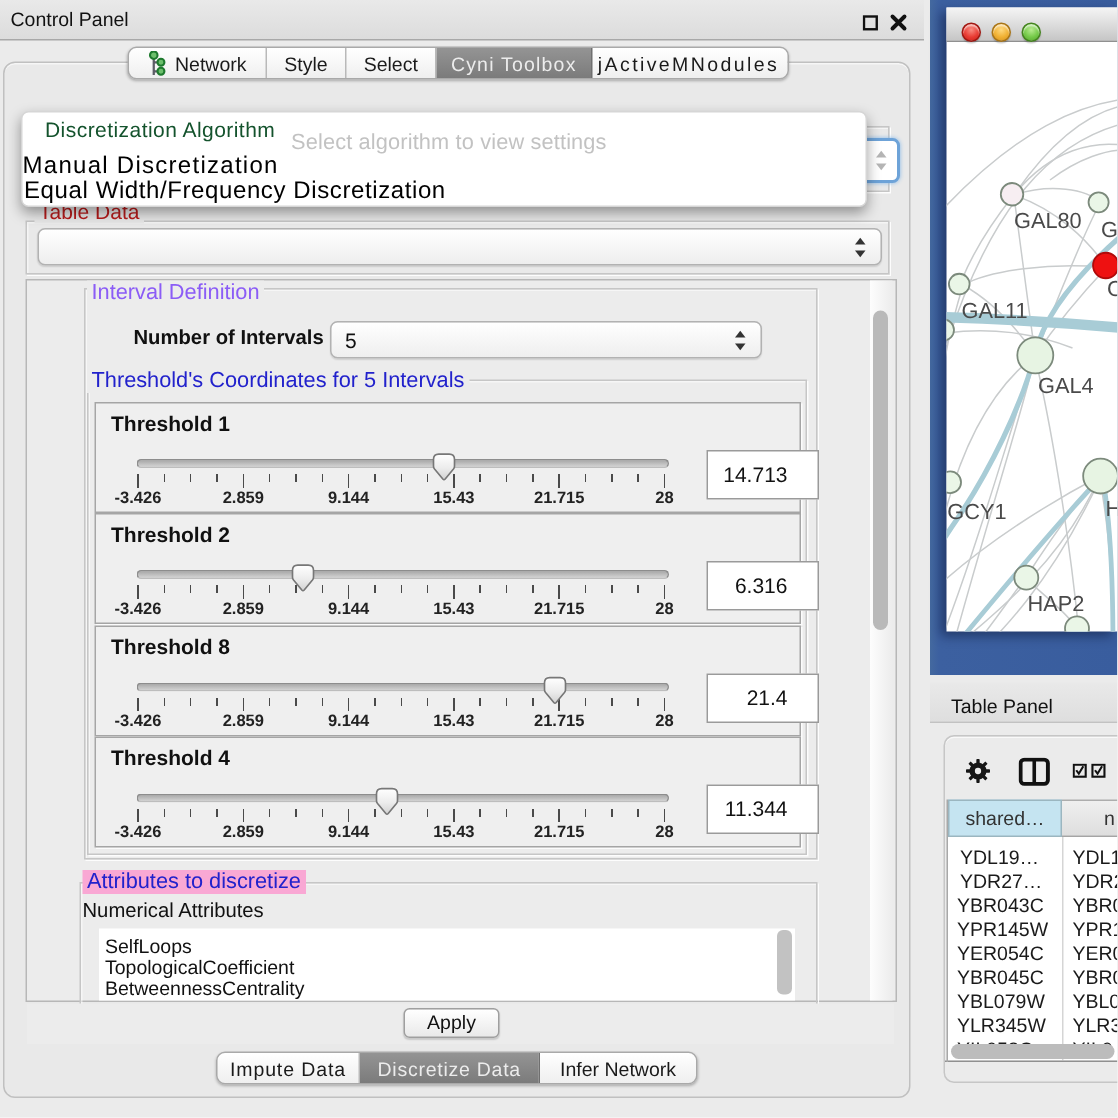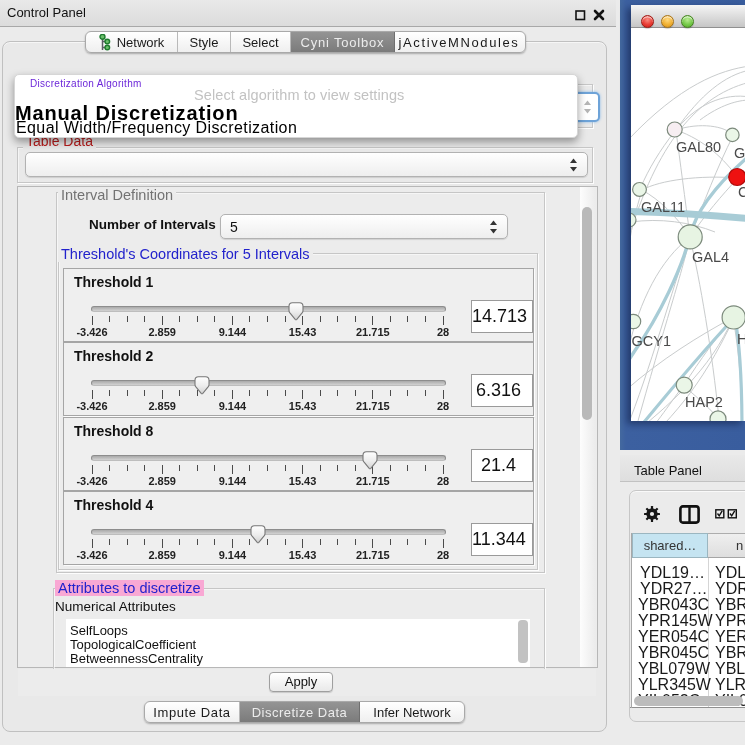--- a/index.html
+++ b/index.html
@@ -27,21 +27,21 @@
   box-shadow:0 1px 1px rgba(0,0,0,.12);font-size:14px;color:#111}
 .combo .txt{position:absolute;left:9px;top:50%;transform:translateY(-50%)}
 .spin{position:absolute;width:9px;height:14px;top:50%;transform:translateY(-50%)}
 
 .tpanel{position:absolute;left:63px;width:469px;height:72px;background:#efefef;
   border:1px solid #a5a5a5;box-shadow:1px 1px 0 rgba(255,255,255,.85)}
 .tpanel .lbl{position:absolute;left:10px;top:5px;font-size:14px;font-weight:bold;color:#111}
 .track{position:absolute;left:27px;top:37px;width:353px;height:4px;border-radius:3px;
   background:linear-gradient(#a9a9a9,#d2d2d2);border:1px solid #8d8d8d;border-bottom-color:#bdbdbd}
 .vbox{position:absolute;left:407px;top:31px;width:53px;height:31px;background:#fff;
-  border:1px solid #9a9a9a;font-size:18px;color:#111;text-align:center;line-height:31px;padding-right:7px}
+  border:1px solid #9a9a9a;font-size:14px;color:#111;text-align:right;line-height:31px;padding-right:20px}
 .ticklbl{position:absolute;top:57px;font-size:11px;font-weight:bold;color:#222;transform:translateX(-50%);margin-left:-1px}
 .thumb{position:absolute;top:32px;width:17px;height:20px;transform:translateX(-50%)}
 
 .row{white-space:nowrap}
 
 #bluepane{left:620px;top:0;width:125px;height:450px;background:linear-gradient(90deg,#44699f 0,#3c60a0 6px,#395d9e 100%)}
 #netwin{left:631px;top:5px;width:114px;height:416px;background:#fff;box-shadow:-4px 3px 7px rgba(5,10,40,.45)}
 #nettitle{left:0;top:0;width:114px;height:22px;background:linear-gradient(#f5f5f5,#c6c6c6);border-bottom:1px solid #909090}
 .macbtn{position:absolute;top:10px;width:13px;height:13px;border-radius:50%;box-shadow:inset 0 1.5px 1px rgba(255,255,255,.65),0 1px 1px rgba(0,0,0,.2)}
 #tpbar{left:620px;top:455px;width:125px;height:26px;background:linear-gradient(#e9e9e9,#dedede);border-bottom:1px solid #c2c2c2}
@@ -89,33 +89,33 @@
   <div class="abs grp" style="left:17px;top:147px;width:574px;height:34px"></div>
   <div class="abs" style="left:23px;top:133px;font-size:14px;color:#b91c1c;background:#e9e9e9;padding:0 3px">Table Data</div>
   <div class="abs combo" style="left:25px;top:152px;width:561px;height:23px">
     <svg class="spin" style="right:9px" viewBox="0 0 9 14">
         <path d="M4.5 0.5 L8 5 L1 5 Z" fill="#333"></path>
         <path d="M4.5 13.5 L8 9 L1 9 Z" fill="#333"></path>
       </svg>
   </div>
 
   <div class="abs" style="left:14px;top:74px;width:562px;height:62px;background:#ffffff;border:1px solid #d6d6d6;border-radius:5px;box-shadow:0 4px 9px rgba(0,0,0,.38)">
-    <div class="abs" style="left:15px;top:3px;font-size:10px;color:#6d28d9;letter-spacing:.3px">Discretization Algorithm</div>
+    <div class="abs" style="left:15px;top:3px;font-size:14px;color:#14532d;letter-spacing:.3px">Discretization Algorithm</div>
     <div class="abs" style="left:179px;top:12px;font-size:14.5px;color:#c2c2c2;letter-spacing:.1px">Select algorithm to view settings</div>
-    <div class="abs" style="left:0;top:27px;font-size:20px;font-weight:bold;color:#000;letter-spacing:.85px">Manual Discretization</div>
+    <div class="abs" style="left:0;top:27px;font-size:16px;font-weight:normal;color:#000;letter-spacing:.85px">Manual Discretization</div>
     <div class="abs" style="left:1px;top:44px;font-size:16px;color:#000;letter-spacing:.4px">Equal Width/Frequency Discretization</div>
   </div>
 
   <div class="abs" style="left:17px;top:186px;width:579px;height:480px;border:1px solid #b7b7b7;background:#ececec"></div>
 
   <div class="abs" style="left:580px;top:187px;width:15px;height:480px;background:linear-gradient(90deg,#fdfdfd,#ececec)"></div>
   <div class="abs" style="left:582px;top:207px;width:10px;height:213px;border-radius:5px;background:#b9b9b9"></div>
 
   <div class="abs grp" style="left:56px;top:192px;width:487px;height:379px"></div>
-  <div class="abs gtitle" style="left:58px;top:187px;color:#737373;background:#ececec">Interval Definition</div>
+  <div class="abs gtitle" style="left:58px;top:187px;color:#8b5cf6;background:#ececec">Interval Definition</div>
   <div class="abs" style="left:89px;top:217px;font-size:13.5px;font-weight:bold;color:#111">Number of Intervals</div>
   <div class="abs combo" style="left:220px;top:214px;width:286px;height:23px">
     <span class="txt">5</span>
     <svg class="spin" style="right:9px" viewBox="0 0 9 14">
         <path d="M4.5 0.5 L8 5 L1 5 Z" fill="#333"></path>
         <path d="M4.5 13.5 L8 9 L1 9 Z" fill="#333"></path>
       </svg>
   </div>
 
   <div class="abs grp" style="left:58px;top:253px;width:478px;height:315px"></div>
@@ -316,21 +316,21 @@
   <svg class="abs" style="left:715px;top:509px" width="24" height="10" viewBox="0 0 24 10">
     <rect x="0.8" y="0.8" width="8" height="8" fill="none" stroke="#111" stroke-width="1.4"></rect>
     <path d="M2.5 4.5 L4.2 6.8 L7.2 1.8" stroke="#111" stroke-width="1.4" fill="none"></path>
     <rect x="13.3" y="0.8" width="8" height="8" fill="none" stroke="#111" stroke-width="1.4"></rect>
     <path d="M15 4.5 L16.7 6.8 L19.7 1.8" stroke="#111" stroke-width="1.4" fill="none"></path>
   </svg>
 
   <div class="abs hcell" style="left:632px;width:76px;background:#c5e4f1;border:1px solid #9bb6c0;text-align:center;line-height:24px">shared…</div>
   <div class="abs hcell" style="left:708px;width:37px;background:linear-gradient(#efefef,#dedede);border-top:1px solid #adadad;border-bottom:1px solid #a5a5a5;line-height:24px;padding-left:28px">n</div>
 
-  <div class="abs" style="left:632px;top:558px;width:113px;height:149px;background:#fff;overflow:hidden;font-size:16px;color:#1a1a1a">
+  <div class="abs" style="left:632px;top:558px;width:113px;height:149px;background:#fff;overflow:hidden;font-size:13px;color:#1a1a1a">
     <div style="position:absolute;left:76px;top:0;width:1px;height:149px;background:#d5d5d5"></div>
     <div class="row" style="position:absolute;left:8px;top:6px">YDL19…</div>
       <div class="row" style="position:absolute;left:83px;top:6px">YDL1</div>
     <div class="row" style="position:absolute;left:8px;top:22px">YDR27…</div>
       <div class="row" style="position:absolute;left:83px;top:22px">YDR2</div>
     <div class="row" style="position:absolute;left:6px;top:38px">YBR043C</div>
       <div class="row" style="position:absolute;left:83px;top:38px">YBR0</div>
     <div class="row" style="position:absolute;left:6px;top:54px">YPR145W</div>
       <div class="row" style="position:absolute;left:83px;top:54px">YPR1</div>
     <div class="row" style="position:absolute;left:6px;top:70px">YER054C</div>

